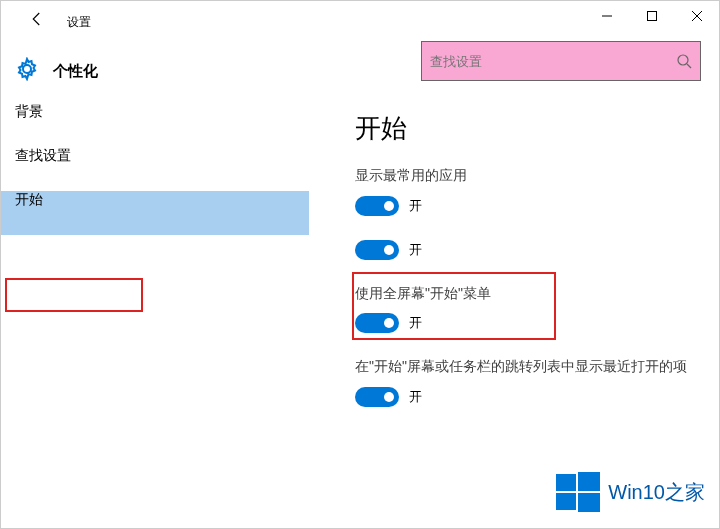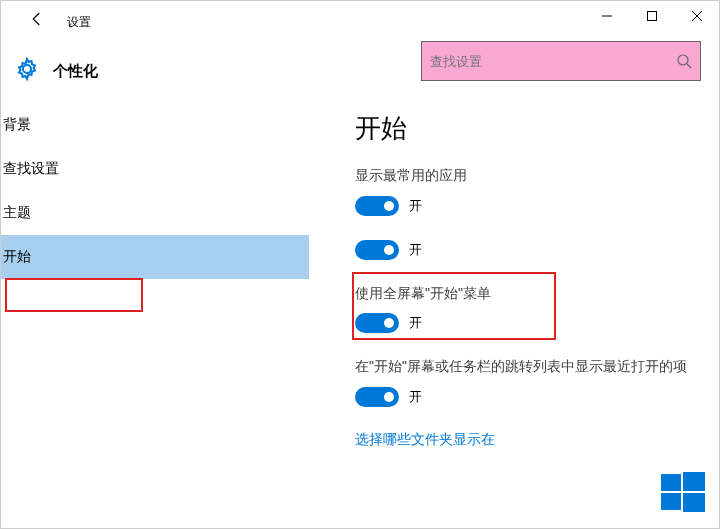--- a/index.html
+++ b/index.html
@@ -13,21 +13,21 @@
     
     .header-row { display: flex; align-items: flex-end; padding: 10px 18px 14px 14px; }
     .gear-icon { width: 24px; height: 24px; color: #0078d7; margin-right: 14px; }
     .page-title { font-size: 15px; font-weight: 600; flex: 0 0 auto; }
     .search-box { margin-left: auto; width: 280px; height: 40px; border: 1px solid #666; display: flex; align-items: center; padding: 9px 8px; background: #f9a8d4; }
     .search-input { flex: 1; border: none; outline: none; font-size: 13px; color: #666; background: transparent; }
     .search-icon { width: 16px; height: 16px; color: #666; }
     
     .content { display: flex; height: calc(100% - 78px); }
     .sidebar { width: 308px; padding-top: 8px; }
-    .sidebar-item { height: 44px; display: flex; align-items: center; padding-left: 2px; font-size: 14px; color: #000; cursor: pointer; position: relative; }
+    .sidebar-item { height: 44px; display: flex; padding-left: 14px; font-size: 14px; color: #000; cursor: pointer; position: relative; }
     .sidebar-item.selected { background: #a8cef0; }
     .highlight-box { position: absolute; border: 2px solid #d22; pointer-events: none; }
     .highlight-1 { left: 4px; top: 277px; width: 138px; height: 34px; }
     .highlight-2 { left: 351px; top: 271px; width: 204px; height: 68px; }
     
     .main { flex: 1; padding: 16px 30px 0 46px; overflow: hidden; }
     .main-heading { font-size: 26px; font-weight: 400; margin-bottom: 20px; }
     .setting-block { margin-bottom: 24px; }
     .setting-label { font-size: 14px; color: #404040; margin-bottom: 10px; line-height: 1.4; }
     .toggle-row { display: flex; align-items: center; gap: 10px; }
@@ -84,23 +84,20 @@
 </div>
 
 <div class="content">
   <div class="sidebar">
     <div class="sidebar-item">
         <span>背景</span>
       </div>
     <div class="sidebar-item">
         <span>查找设置</span>
       </div>
-    <div class="sidebar-item">
-        <span>主题</span>
-      </div>
     <div class="sidebar-item selected">
         <span>开始</span>
       </div>
   </div>
 
   <div class="main">
     <div class="main-heading">开始</div>
 
     <div class="setting-block">
       <div class="setting-label">显示最常用的应用</div>
@@ -126,27 +123,27 @@
     </div>
 
     <div class="setting-block">
       <div class="setting-label">在"开始"屏幕或任务栏的跳转列表中显示最近打开的项</div>
       <div class="toggle-row">
         <div class="toggle"></div>
         <span class="toggle-text">开</span>
       </div>
     </div>
 
-    <div class="link-text">选择哪些文件夹显示在</div>
   </div>
 </div>
 
 <div class="highlight-box highlight-1"></div>
 <div class="highlight-box highlight-2"></div>
 
 <div class="watermark">
   <svg class="win-logo" viewBox="0 0 44 44">
     <rect x="0" y="4" width="20" height="17" fill="#0078d7"></rect>
     <rect x="22" y="2" width="22" height="19" fill="#0078d7"></rect>
     <rect x="0" y="23" width="20" height="17" fill="#0078d7"></rect>
     <rect x="22" y="23" width="22" height="19" fill="#0078d7"></rect>
   </svg>
+  <span class="watermark-text">Win10之家</span>
 </div>
 
 </body></html>

